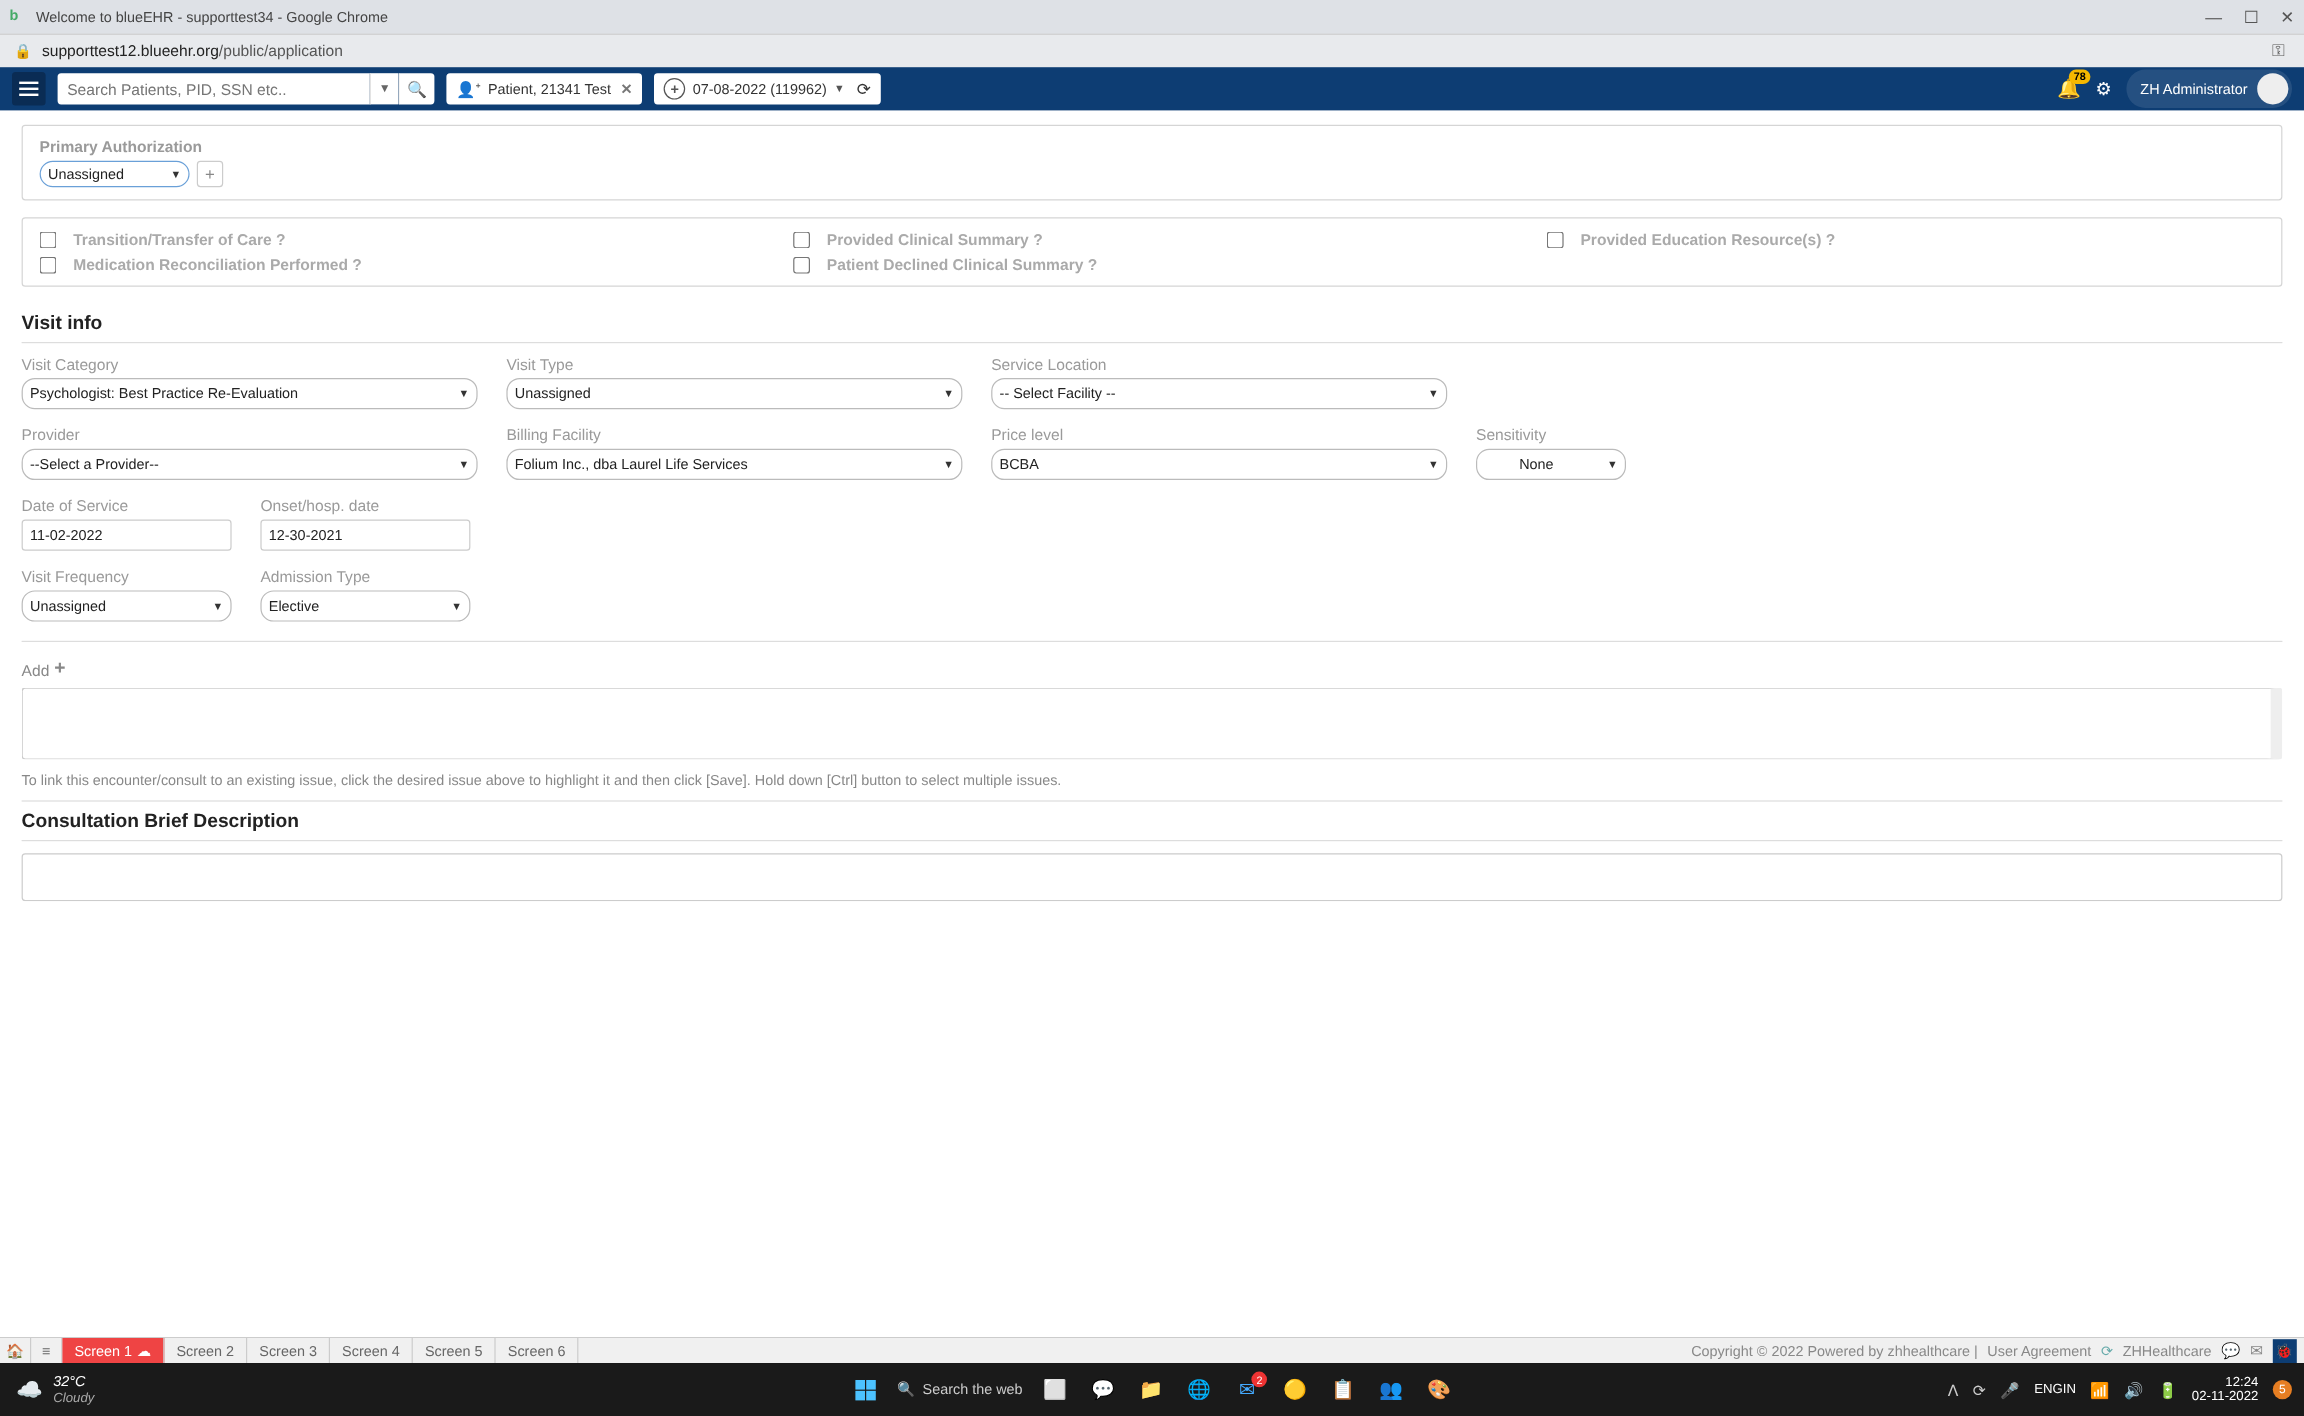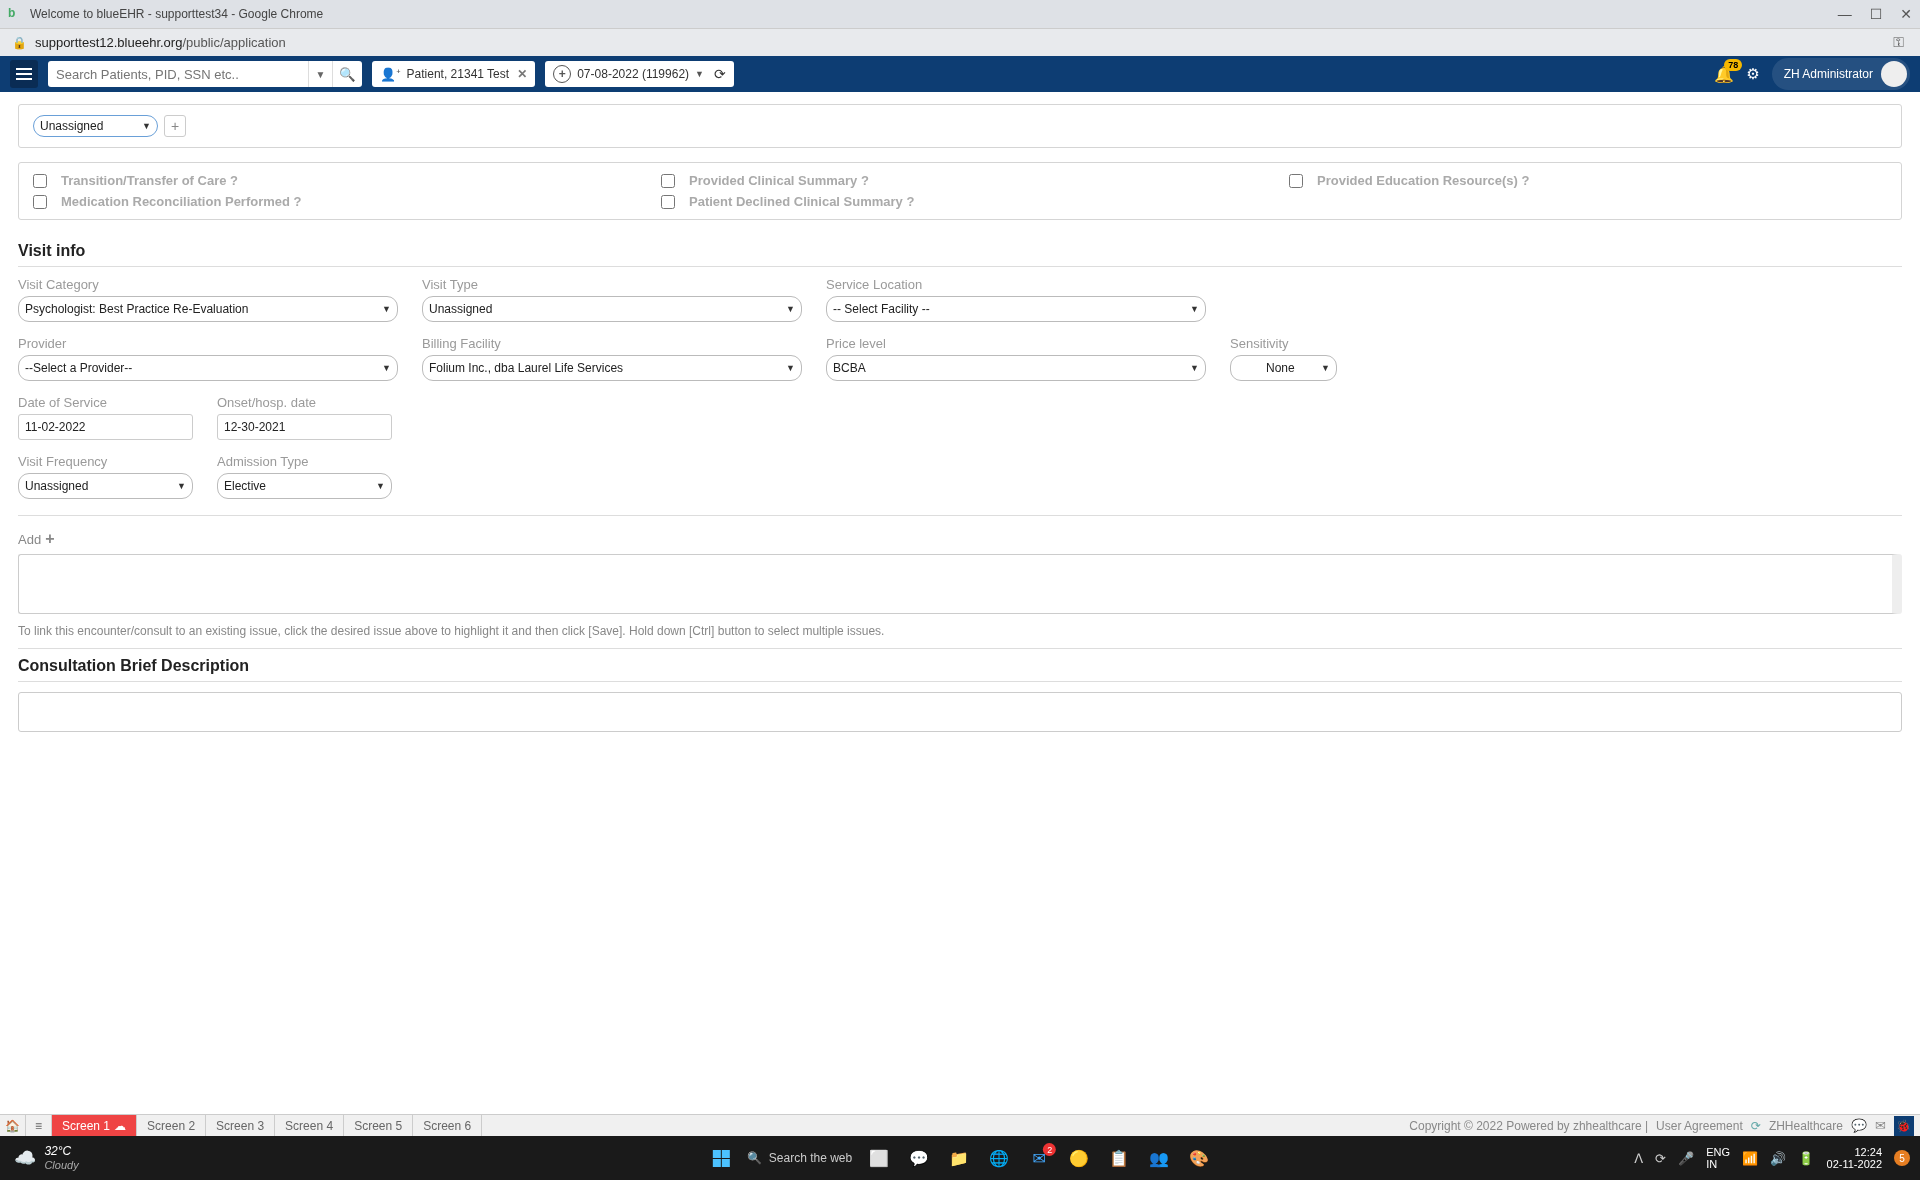--- a/index.html
+++ b/index.html
@@ -54,21 +54,21 @@
 .check-item input { width:14px; height:14px;}
 .check-item span { color:#aaa; font-weight:bold; font-size:13px;}
 
 .section-header { font-size:16px; font-weight:bold; color:#222; padding: 8px 0 6px 0; border-bottom:1px solid #ddd; margin-bottom:10px;}
 .form-grid { display:flex; flex-wrap:wrap; gap: 14px 24px; margin-bottom:14px;}
 .form-col { display:flex; flex-direction:column; gap:4px;}
 .form-col label { color:#9a9a9a; font-size:13px;}
 .form-col .faux-select, .form-col input[type=text] { height:26px; }
 input[type=text].text-field { border:1px solid #ccc; border-radius:3px; padding:0 6px; font-size:12px; color:#222;}
 
-.w-sm{width:175px;} .w-md{width:380px;} .w-xs{width:107px;padding-left:35px;}
+.w-sm{width:175px;} .w-md{width:380px;} .w-xs{width:125px;padding-left:35px;}
 
 .add-btn { color:#888; font-size:13px; display:inline-flex; align-items:center; gap:4px; cursor:pointer; margin-bottom:6px;}
 .add-btn .plus { font-size:16px; font-weight:bold;}
 .issues-box { border:1px solid #ccc; border-radius:3px; height:60px; background:#fff;}
 .issues-box-right-border { border-right: 10px solid #eee;}
 .hint-text { color:#888; font-size:12px; padding:10px 0;}
 
 
 .bottom-bar { position:fixed; bottom:44px; left:0; right:0; height:22px; background:#f0f0f0; border-top:1px solid #ccc; display:flex; align-items:center; font-size:12px;}
 .bottom-left { display:flex; align-items:center; height:100%;}
@@ -89,21 +89,21 @@
 .task-center{position:absolute;left:50%;transform:translateX(-50%);display:flex;align-items:center;gap:14px;}
 .win-logo{display:grid;grid-template-columns:8px 8px;grid-template-rows:8px 8px;gap:1px;}
 .win-logo div{background:#4cc2ff;}
 .task-search{display:flex;align-items:center;gap:6px;color:#ccc;}
 .task-icon{width:26px;height:26px;display:flex;align-items:center;justify-content:center;font-size:16px;cursor:pointer;}
 .task-icon.folder{color:#ffd76a;}
 .task-icon.edge{color:#4cc;}
 .task-icon.mail{color:#4af;position:relative;}
 .mail-badge{position:absolute;top:-2px;right:-4px;background:#e33;color:#fff;font-size:9px;border-radius:50%;width:13px;height:13px;display:flex;align-items:center;justify-content:center;}
 .task-right{margin-left:auto;display:flex;align-items:center;gap:12px;padding-right:10px;}
-.lang{display:flex;flex-direction:column;line-height:1.1;font-size:11px;}
+.lang{display:flex;flex-direction:row;line-height:1.1;font-size:11px;}
 .clock{display:flex;flex-direction:column;align-items:flex-end;line-height:1.1;font-size:11px;}
 .notif-badge{background:#e67e22;color:#fff;width:16px;height:16px;border-radius:50%;display:flex;align-items:center;justify-content:center;font-size:10px;}
 .sys-icon{font-size:13px;color:#ccc;}
 </style>
 </head>
 <body>
 
 <div class="browser-chrome">
   <div class="browser-titlebar">
     <span class="favicon">b</span>
@@ -151,20 +151,21 @@
     <div class="username-pill">
       <span>ZH Administrator</span>
       <div class="avatar"></div>
     </div>
   </div>
 </div>
 
 <div class="main">
 
   <div class="section-box">
+    <div class="label-muted">Primary Authorization</div>
     <div class="select-row">
       <div class="faux-select" style="width:125px;border-color:#6aa0d8;">
         <span>Unassigned</span>
           <span class="caret">▼</span>
       </div>
       <div class="plus-box">+</div>
     </div>
   </div>
 
   <div class="section-box">

